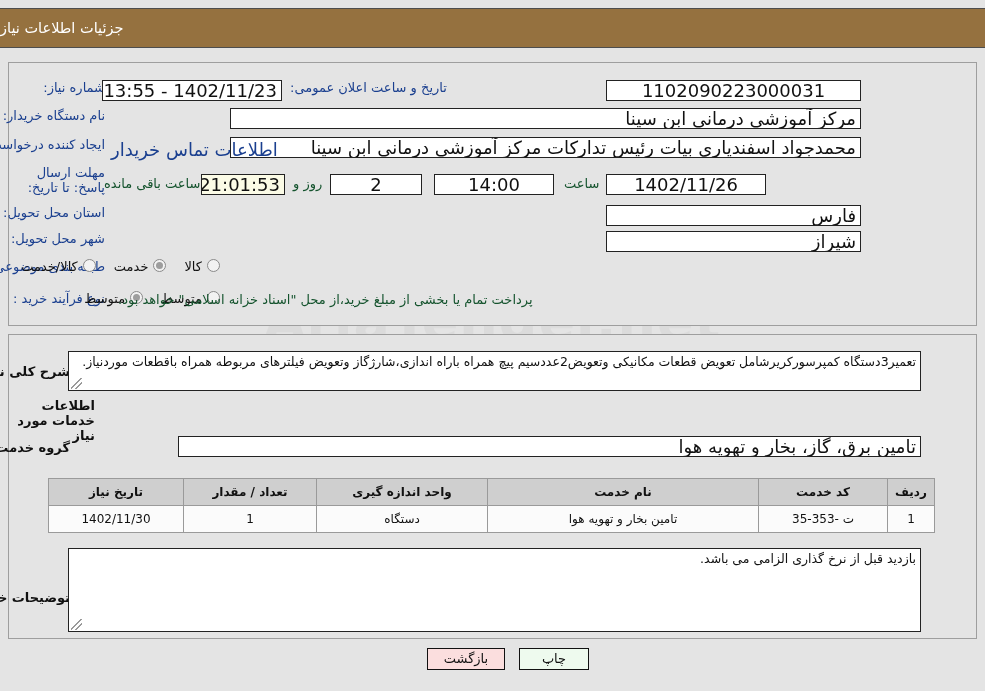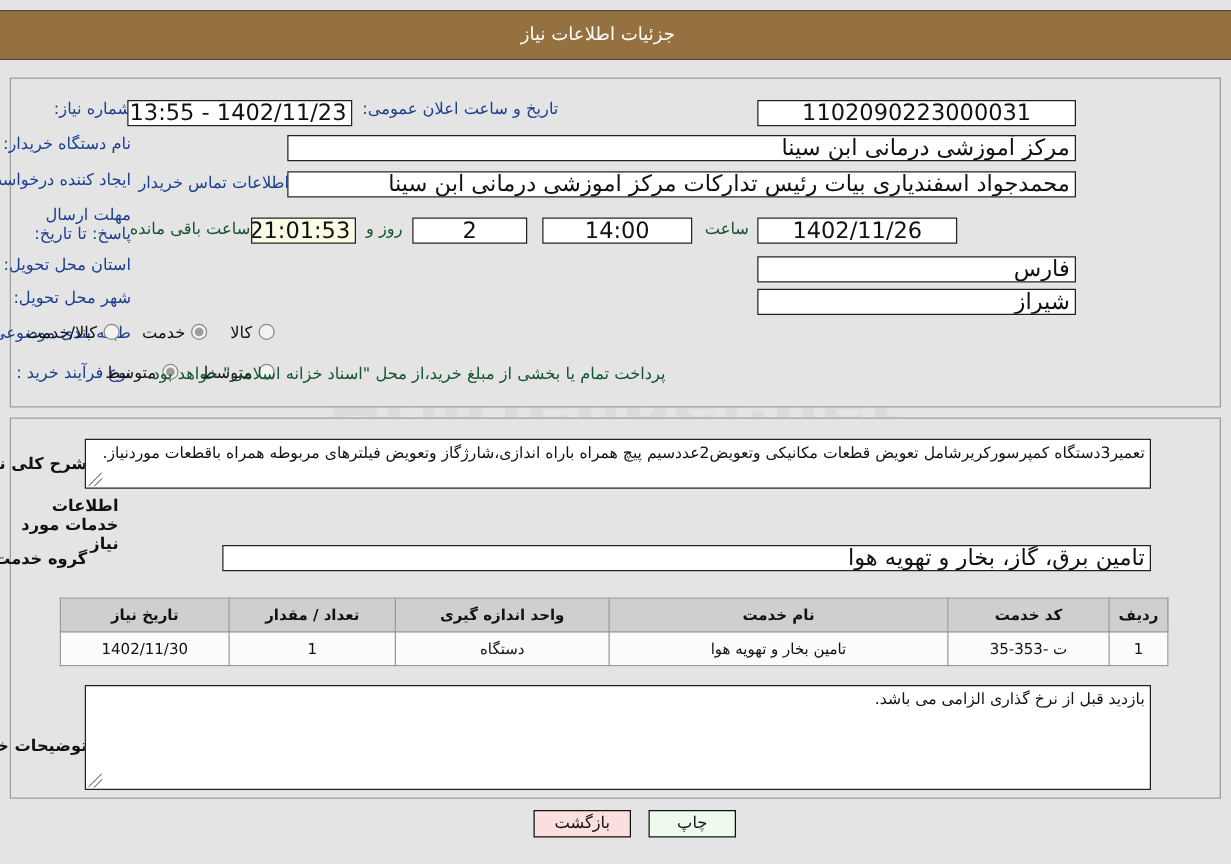--- a/index.html
+++ b/index.html
@@ -37,21 +37,21 @@
   .wm-a{
     position:absolute;left:300px;top:8px;width:0;height:0;
     border-left:44px solid transparent;border-right:44px solid transparent;
     border-bottom:76px solid #e7c9c9;opacity:.5;
   }
 
   
   .hdr{
     position:absolute;left:0;top:8px;width:985px;height:40px;
     background:#95713f;border-top:1px solid #4d4d4d;border-bottom:1px solid #4d4d4d;
-    display:flex;align-items:center;justify-content:center;
+    display:flex;align-items:center;justify-content:flex-end;
     box-sizing:border-box;padding-right:28px;z-index:2;
   }
   .hdr-title{color:#ffffff;font-size:14.5px;}
 
   
   .panel{
     position:absolute;background:#e4e4e4;
     border:1px solid #9e9e9e;box-sizing:border-box;z-index:1;
   }
   #panel-top{left:8px;top:62px;width:969px;height:264px;}
@@ -61,21 +61,21 @@
   .row{position:absolute;display:flex;align-items:center;}
   .lbl{color:#1a3f8f;white-space:nowrap;font-size:13px;}
   .lbl-b{color:#111;font-weight:bold;white-space:nowrap;font-size:13px;}
   .fld{
     background:#ffffff;border:1px solid #222;box-sizing:border-box;
     height:21px;line-height:19px;padding:0 4px;font-size:18px;color:#111;
     overflow:hidden;white-space:nowrap;text-align:center;
   }
   .fld.r{text-align:right;}
   .fld.yel{background:#fbfbe6;}
-  .link{color:#1a3f8f;text-decoration:none;white-space:nowrap;font-size:13px;}
+  .link{color:#1a3f8f;text-decoration:none;white-space:nowrap;font-size:18px;}
   .plain{white-space:nowrap;font-size:13px;color:#14532d;}
 
   
   .radio{
     width:13px;height:13px;border-radius:50%;
     border:1px solid #8a8a8a;background:#f2f2f2;
     display:inline-block;box-sizing:border-box;position:relative;
     vertical-align:middle;
   }
   .radio.on::after{

